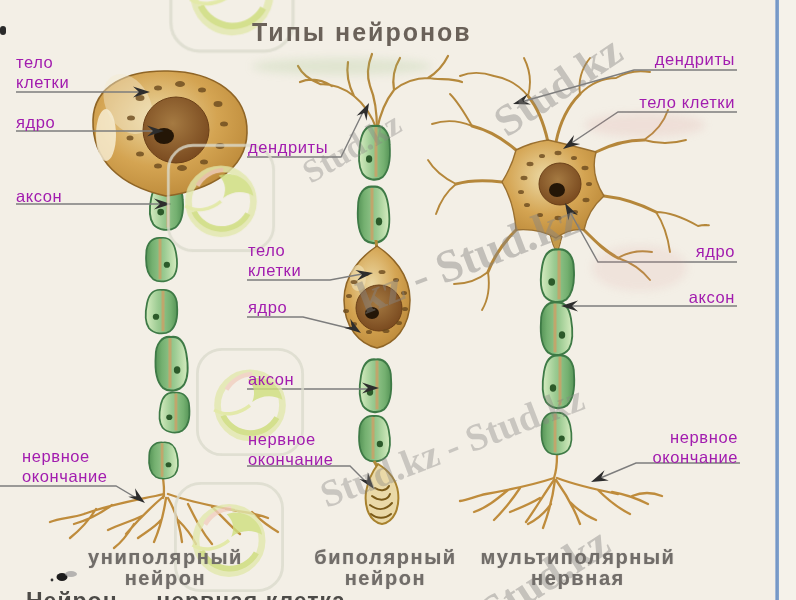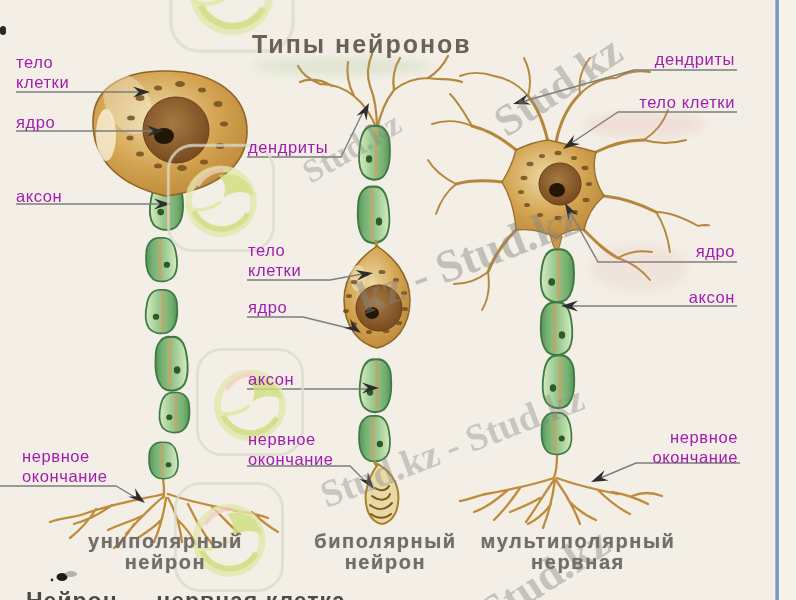--- a/index.html
+++ b/index.html
@@ -3,34 +3,35 @@
 <meta charset="utf-8">
 <style>
   html,body{margin:0;padding:0;background:#e8e4da;}
   .page{
     position:relative; width:796px; height:600px; overflow:hidden;
     background:#f3efe6;
     font-family:"Liberation Sans", sans-serif;
   }
   .art{position:absolute;left:0;top:0;}
   .title{
-    position:absolute; left:252px; top:30px; margin:0;
+    position:absolute; left:252px; top:18px; margin:0;
     font-size:25px; font-weight:bold; letter-spacing:2px;
     color:#6a6159; z-index:6;
   }
   .lbl{
     position:absolute; font-size:16.5px; line-height:20px;
     letter-spacing:.6px; color:#a21caf; white-space:pre-line; z-index:6;
   }
   .lbl.right{text-align:right;}
   .cap{
     position:absolute; font-size:20px; font-weight:bold; line-height:21px;
     letter-spacing:1.6px; color:#716d69; text-align:center;
     white-space:pre-line; z-index:6;
     text-shadow:0 0 1px rgba(113,109,105,.55);
+    margin-top:16px;
   }
   .l-telo{left:16px; top:52px;}
   .l-yadro{left:16px; top:112px;}
   .l-akson{left:16px; top:186px;}
   .l-nerv{left:22px; top:446px;}
   .m-dend{left:248px; top:137px;}
   .m-telo{left:248px; top:240px;}
   .m-yadro{left:248px; top:297px;}
   .m-akson{left:248px; top:369px;}
   .m-nerv{left:248px; top:429px;}

